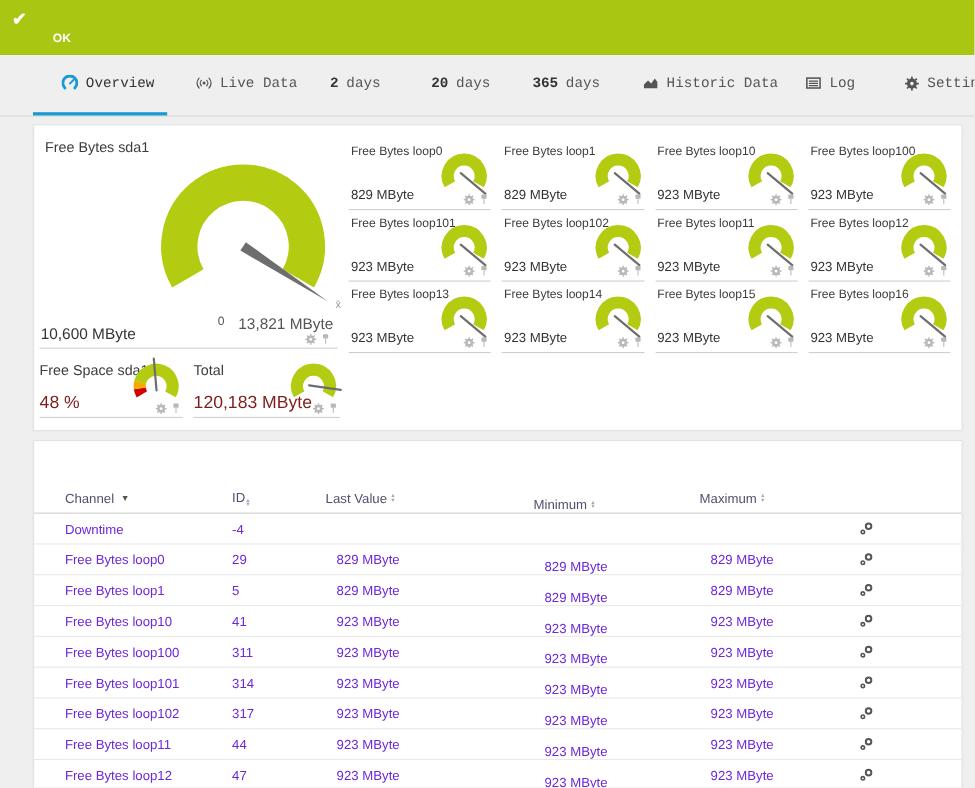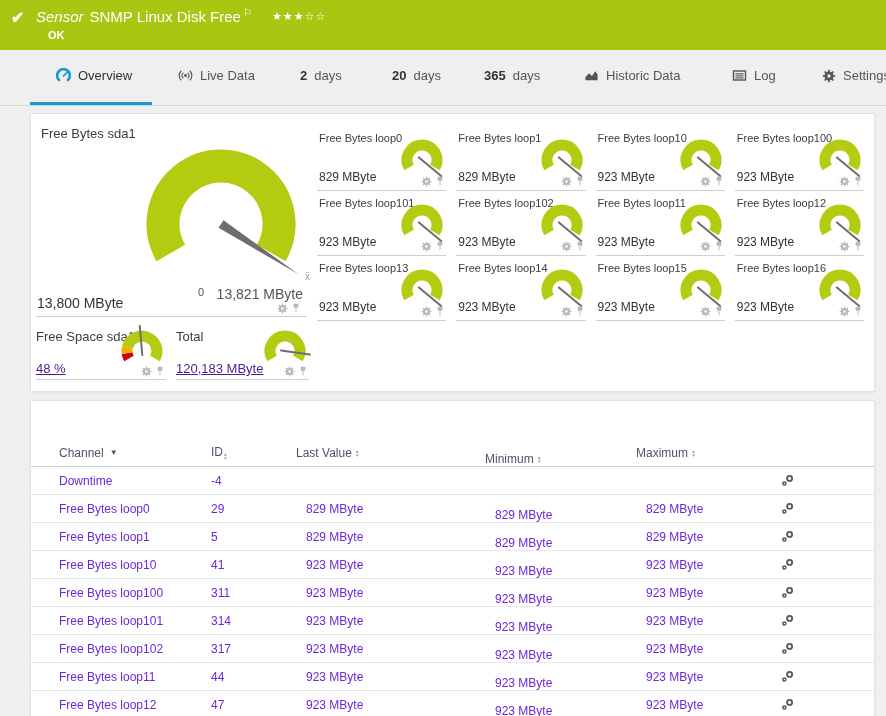--- a/index.html
+++ b/index.html
@@ -10,21 +10,21 @@
   .hdr{position:absolute;left:0;top:0;width:886px;height:50px;background:var(--header-green,#a9c712);color:#fff;}
   .hdr .check{position:absolute;left:11px;top:8px;font-size:16px;font-weight:bold;}
   .hdr .titleline{position:absolute;left:36px;top:7px;font-size:15px;white-space:nowrap;}
   .hdr .sensor-type{font-style:italic;margin-right:6px;}
   .hdr .flag{font-size:10px;vertical-align:super;margin-left:2px;}
   .hdr .stars{margin-left:20px;font-size:11px;letter-spacing:1px;vertical-align:2px;}
   .hdr .status{position:absolute;left:48px;top:29px;font-size:11px;font-weight:bold;}
 
   
   .tabs{position:absolute;left:0;top:50px;width:886px;height:55px;border-bottom:1px solid #d8d8d8;}
-  .tab{position:absolute;top:18px;font-size:13px;color:#555;cursor:pointer;white-space:nowrap;display:flex;align-items:center;gap:7px;}
+  .tab{position:absolute;top:18px;font-size:13px;color:#555;cursor:pointer;white-space:nowrap;display:flex;align-items:center;gap:7px;font-family:Liberation Mono, monospace;}
   .tab .ticon{display:inline-flex;color:#555;}
   .tab b{color:#333;font-weight:bold;}
   .tab.active{color:#333;}
   .tab.active .ticon{color:var(--accent,#1b9ad2);}
   .tab-overview{left:56px}.tab-live-data{left:178px}.tab-days-2{left:300px}.tab-days-30{left:392px}
   .tab-days-365{left:484px}.tab-historic-data{left:584px}.tab-log{left:732px}.tab-settings{left:822px}
   .tab-underline{position:absolute;left:30px;bottom:0;width:122px;height:3px;background:var(--accent,#1b9ad2);}
 
   
   .card{position:absolute;background:#fff;border:1px solid #e2e2e2;box-shadow:0 1px 2px rgba(0,0,0,.06);}
@@ -49,21 +49,21 @@
   .tile{position:relative;border-bottom:1px solid #cfcfcf;cursor:pointer;}
   .tile .t-title{position:absolute;left:2px;top:6px;font-size:11px;color:#3c3c3c;white-space:nowrap;}
   .tile .t-gauge{position:absolute;right:0px;top:10px;width:48px;height:48px;overflow:visible;}
   .tile .t-value{position:absolute;left:2px;bottom:6px;font-size:12px;color:#333;}
   .tile .t-icons{position:absolute;right:2px;bottom:3px;}
 
   
   .btile{position:absolute;top:215px;height:50px;border-bottom:1px solid #cfcfcf;cursor:pointer;}
   .btile .t-title{position:absolute;left:0;top:0;font-size:13px;color:#3c3c3c;white-space:nowrap;}
   .btile .t-gauge{position:absolute;right:0;top:-2px;width:48px;height:48px;overflow:visible;}
-  .btile .t-value{position:absolute;left:0;bottom:3px;font-size:13px;color:#4c1d95;text-decoration:underline;}
+  .btile .t-value{position:absolute;left:0;bottom:3px;font-size:16px;color:#7f1d1d;}
   .btile .t-icons{position:absolute;right:2px;bottom:2px;}
   .btile-0{left:5px;width:130px;}
   .btile-1{left:145px;width:133px;}
 
   
   .trow{display:flex;align-items:center;height:27px;border-bottom:1px solid #e9e9e9;font-size:12px;color:#6d28d9;padding:0 20px 0 28px;}
   .trow.head{margin-top:38px;border-bottom:1px solid #cfcfcf;color:var(--th-color,#50506e);}
   .c-channel{width:152px;display:flex;align-items:center;gap:6px;}
   .c-id{width:85px;}
   .c-last{width:189px;}
@@ -76,23 +76,20 @@
   .sort-desc{font-size:8px;color:#555;}
   .sort-both{display:inline-flex;flex-direction:column;font-size:5px;line-height:4px;color:#aaa;}
 </style>
 </head>
 <body>
 
 <div id="app">
 
   <div class="hdr">
     <span class="check">✔</span>
-    <span class="titleline">
-      <span class="sensor-type">Sensor</span><span>SNMP Linux Disk Free</span><span class="flag">⚐</span><span class="stars" id="stars">★★★☆☆</span>
-    </span>
     <span class="status">OK</span>
   </div>
 
   <div class="tabs" id="tabbar">
     <div class="tab-underline"></div>
   <div class="tab tab-overview active">
         <span class="ticon">
           <svg viewBox="0 0 16 16" width="15" height="15">
             <path d="M3.2 12.8 A6.8 6.8 0 1 1 12.8 12.8" fill="none" stroke="currentColor" stroke-width="2.8" stroke-linecap="round"></path>
             <line x1="8" y1="8.5" x2="12.2" y2="4.3" stroke="currentColor" stroke-width="1.8" stroke-linecap="round"></line>
@@ -161,21 +158,21 @@
   <div class="card" id="gauges-card">
     <div class="big-panel">
       <div class="big-title">Free Bytes sda1</div>
       <div class="big-svg" id="big-gauge"><svg width="178" height="160" viewBox="0 0 178 160" style="overflow:visible">
             <path d="M34.8 109.0 A58 58 0 1 1 135.2 109.0" fill="none" stroke="#b3cb11" stroke-width="33"></path>
             <polygon points="162.2,130.1 87.5,76.2 82.5,83.8" fill="#6e6e6e"></polygon>
             <text x="171.4" y="136.1" font-size="10" fill="#999" text-anchor="middle">x̄</text>
           </svg></div>
       <div class="scale-min">0</div>
       <div class="scale-max">13,821 MByte</div>
-      <div class="big-value">13,800 MByte</div>
+      <div class="big-value">10,600 MByte</div>
       <div class="big-rule"></div>
       <div class="big-icons mini-icons" id="big-icons">
           <span class="ic">
             <svg viewBox="0 0 16 16" width="11" height="11" fill="currentColor">
               <rect x="7.1" y="0.8" width="1.8" height="3" transform="rotate(0 8 8)"></rect>
               <rect x="7.1" y="0.8" width="1.8" height="3" transform="rotate(45 8 8)"></rect>
               <rect x="7.1" y="0.8" width="1.8" height="3" transform="rotate(90 8 8)"></rect>
               <rect x="7.1" y="0.8" width="1.8" height="3" transform="rotate(135 8 8)"></rect>
               <rect x="7.1" y="0.8" width="1.8" height="3" transform="rotate(180 8 8)"></rect>
               <rect x="7.1" y="0.8" width="1.8" height="3" transform="rotate(225 8 8)"></rect>

